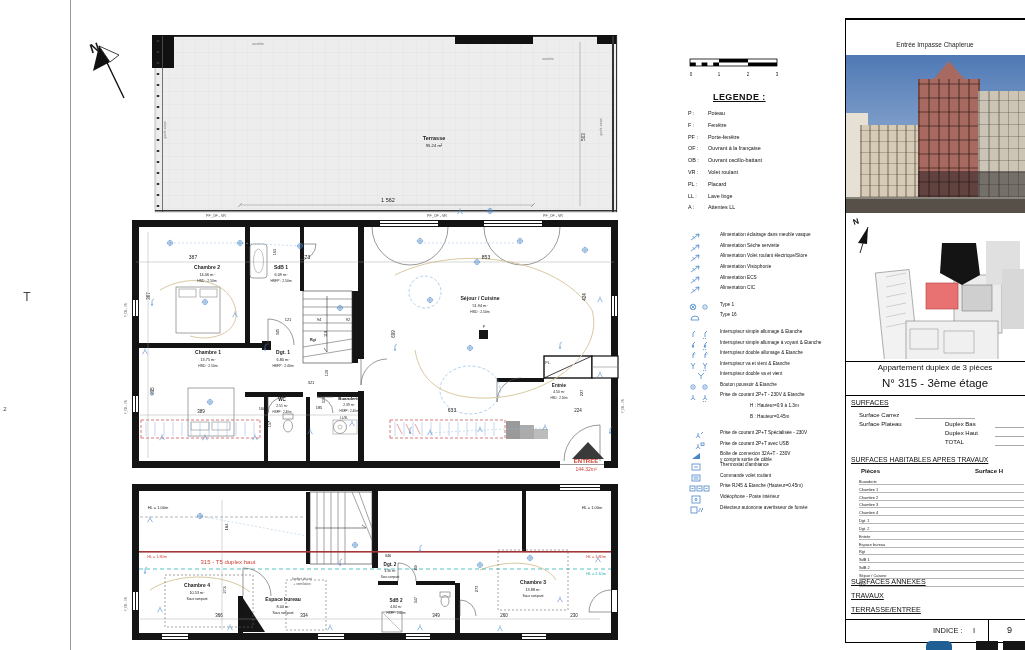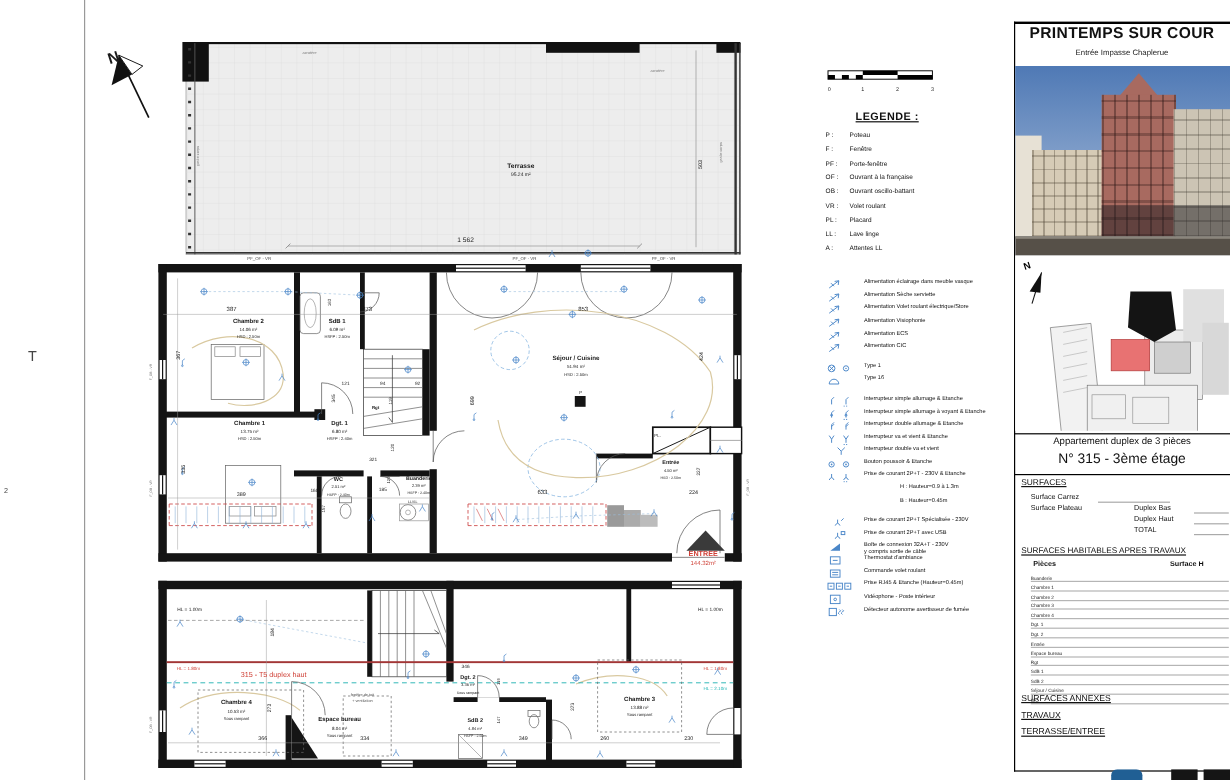--- a/index.html
+++ b/index.html
@@ -811,21 +811,20 @@
       </g>
     <g id="lg-fumee" stroke="#4a86c8" fill="none" stroke-width="0.8">
         <rect x="3" y="2" width="6" height="6"></rect>
         <path d="M11.5,3 q2,1 0,2 q-2,1 0,2 M14,3 q2,1 0,2 q-2,1 0,2"></path>
       </g>
   </defs>
 </svg>
 
 <div class="abs" id="titleblock">
   <div class="abs" id="tb-frame"></div>
-  <div class="abs tb-title">PRINTEMPS SUR COUR</div>
   <div class="abs tb-sub">Entrée Impasse Chaplerue</div>
 
   <div class="abs" id="tb-photo">
     <div class="bldg" id="ph-farleft"></div>
     <div class="bldg" id="ph-left"></div>
     <div class="bldg" id="ph-gable"></div>
     <div class="bldg" id="ph-brick"></div>
     <div class="bldg" id="ph-right"></div>
     <div class="bldg" id="ph-shops"></div>
     <div class="bldg" id="ph-street"></div>
@@ -927,19 +926,25 @@
       <div class="room-row">
         <span class="rname">WC</span>
         <span class="rline"></span>
       </div>
     </div>
 
   <div class="abs tb-sec" id="tb-annex">SURFACES ANNEXES</div>
   <div class="abs tb-sec" id="tb-jardin">TRAVAUX</div>
   <div class="abs tb-sec" id="tb-terr">TERRASSE/ENTREE</div>
 
+  <div class="abs" id="tb-indice-row">
+    <span class="abs" id="tb-indice-label">INDICE :</span>
+    <span class="abs" id="tb-indice-val">I</span>
+    <span class="abs" id="tb-indice-div"></span>
+    <span class="abs" id="tb-page">9</span>
+  </div>
 </div>
 
 <div class="abs" id="logo-partial">
   <div id="logo-blue"></div>
   <div id="logo-b1"></div>
   <div id="logo-b2"></div>
 </div>
 
 </body></html>

